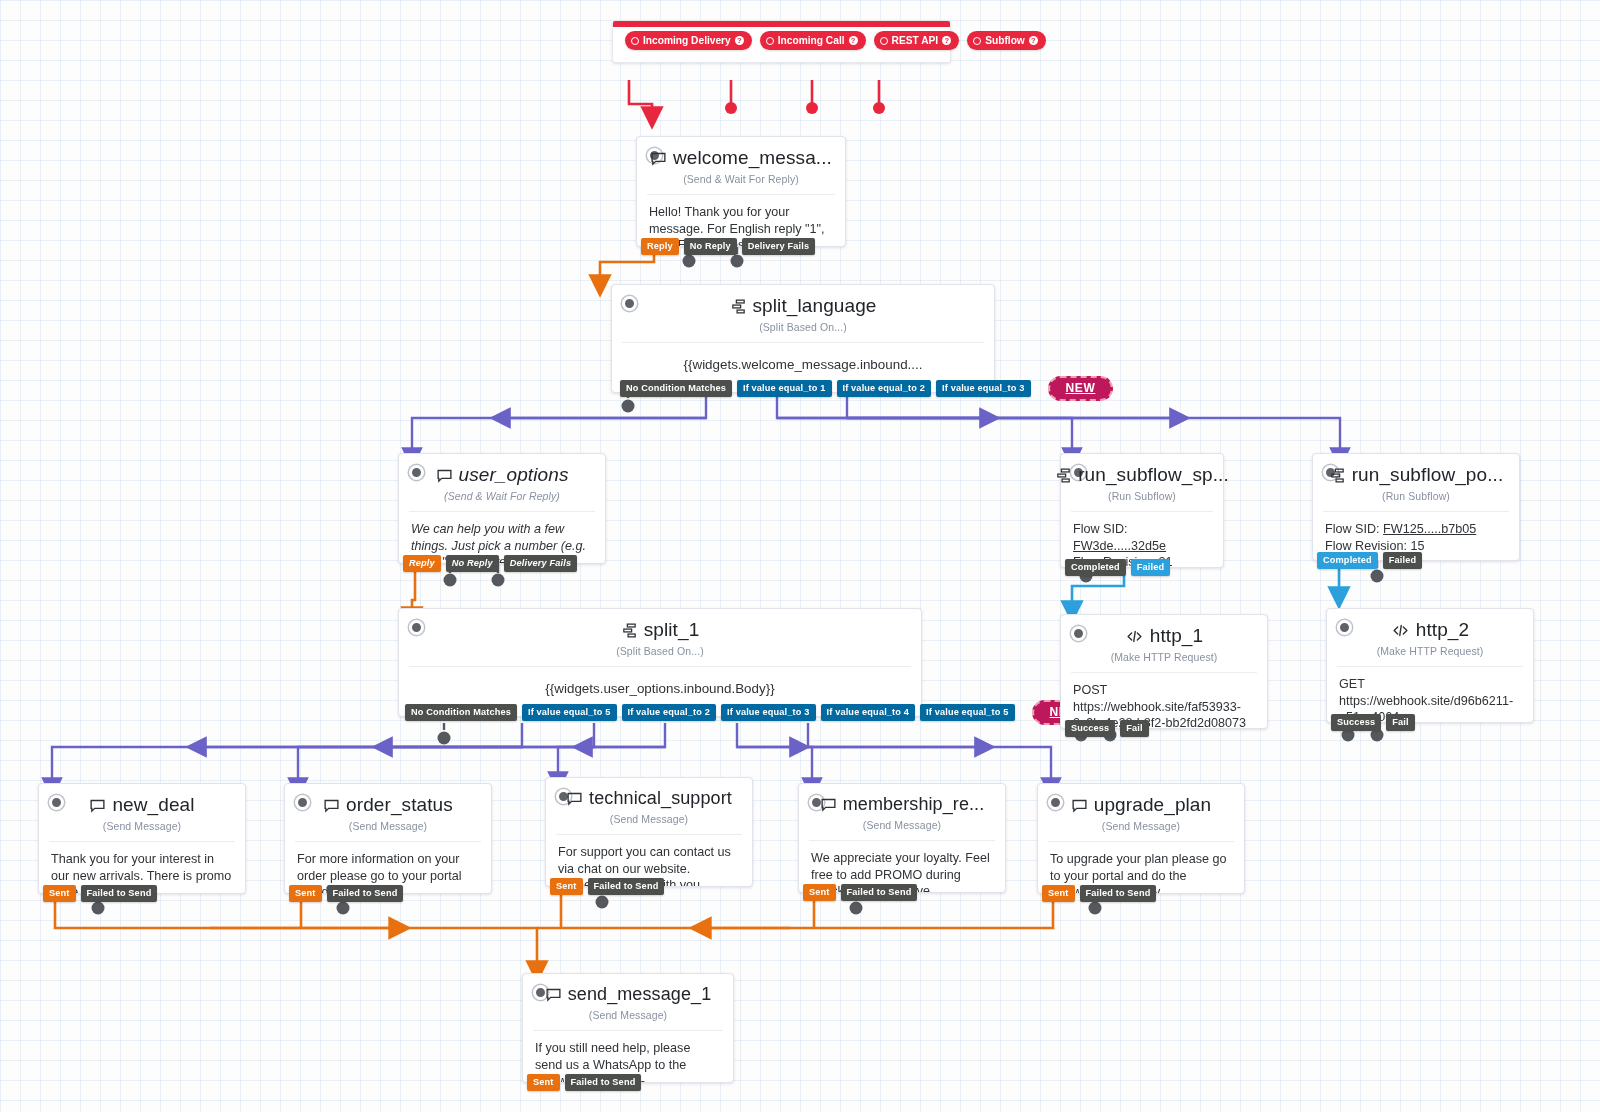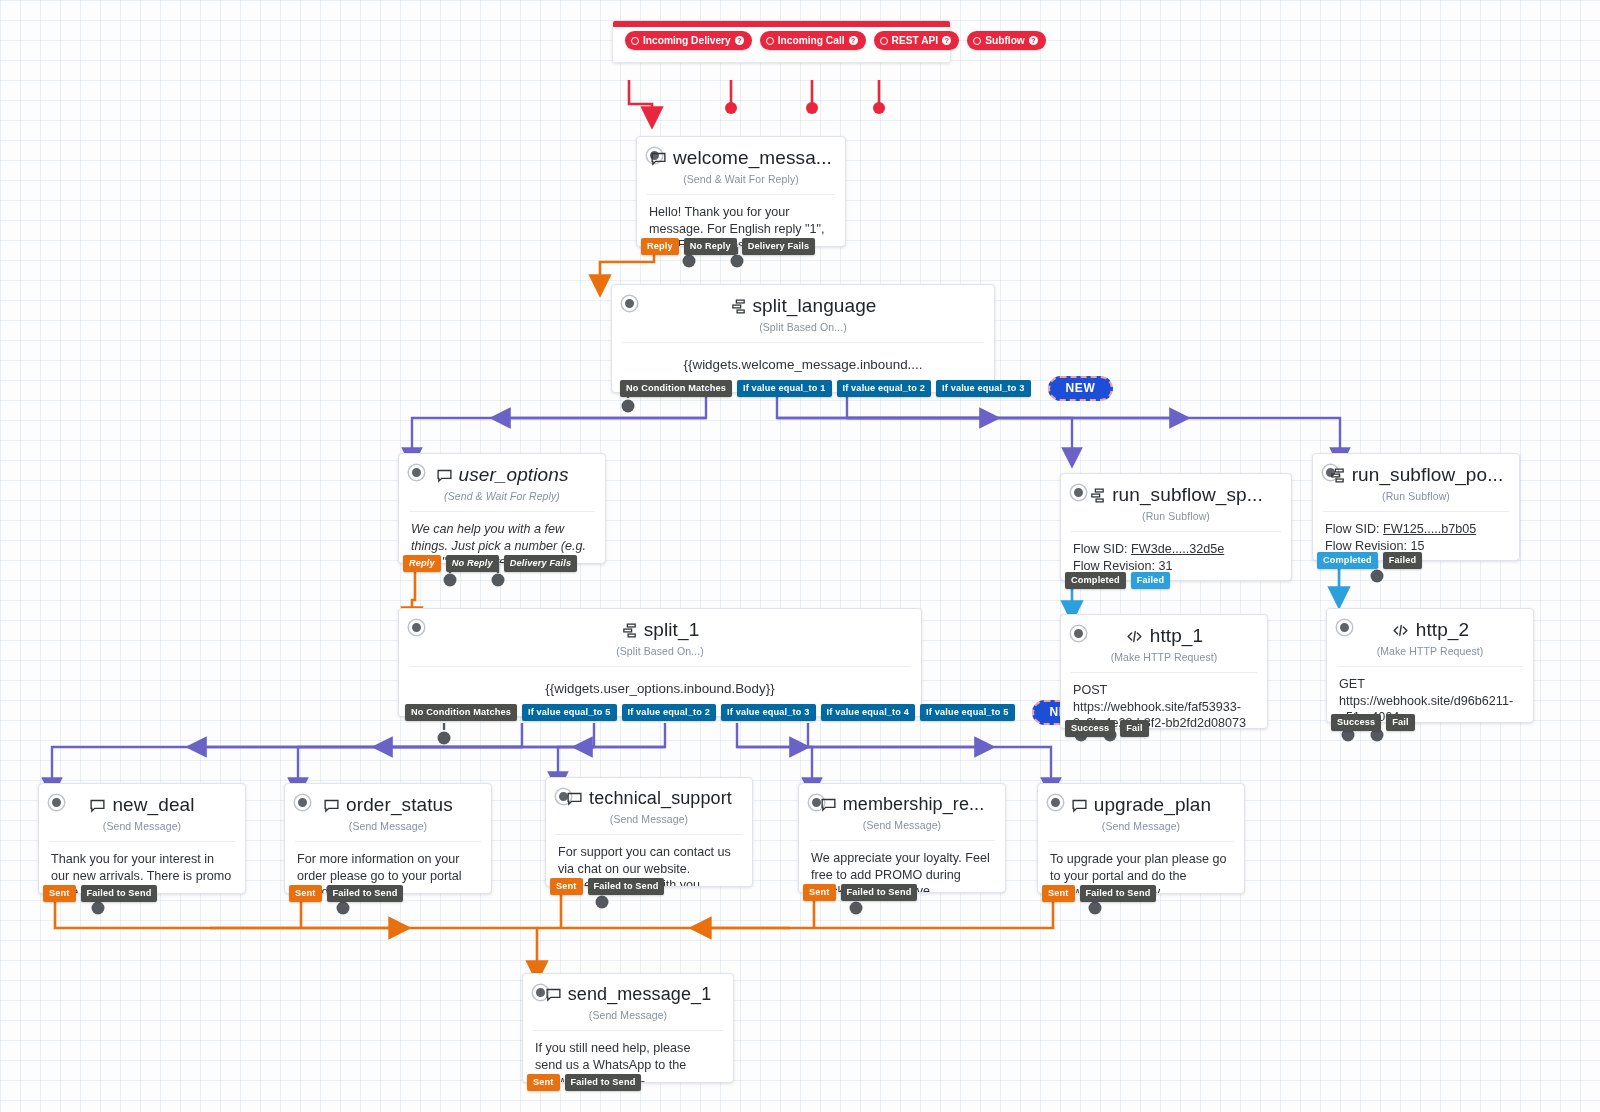--- a/index.html
+++ b/index.html
@@ -90,28 +90,29 @@
     line-height: 11px;
     font-weight: 600;
     letter-spacing: .15px;
     box-shadow: 0 1px 2px rgba(0,0,0,.18);
   }
   .pill.dark { background: #4d4f4c; }
   .pill.orange { background: #e8700f; }
   .pill.purple { background: #0369a1; }
   .pill.blue { background: #2ba0dd; }
   .pill.new {
-    background: #1d4ed8; color: #fff;
+    background: #be185d; color: #fff;
     font-size: 12px; font-weight: 700;
     padding: 5px 16px;
     border-radius: 14px;
     border: 2px dashed #f3a0ac;
     letter-spacing: .6px;
     margin-left: 12px;
     box-shadow: none;
+    text-decoration: underline;
   }
 
   
   #trigger {
     position: absolute;
     left: 612px; top: 20px; width: 337px;
     background: #fff;
     border: 1px solid #e6e8ec;
     border-radius: 3px;
     box-shadow: 0 1px 3px rgba(30,40,60,0.13);
@@ -334,21 +335,21 @@
   <div class="subtitle">(Send &amp; Wait For Reply)</div>
   <div class="divider"></div>
   <div class="body">We can help you with a few things. Just pick a number (e.g. reply "3") and we will</div>
   <div class="pills">
     <span class="pill orange">Reply</span>
     <span class="pill dark">No Reply</span>
     <span class="pill dark">Delivery Fails</span>
   </div>
 </div>
 
-<div class="node" style="left:1060px; top:473px; width:232px;">
+<div class="node" style="left:1060px; top:453px; width:164px;">
   <div class="dot-left"></div>
   <div class="title-row">
     <span class="wicon">
       <svg width="17" height="17" viewBox="0 0 24 24" fill="none" stroke="#2f3337" stroke-width="1.8">
         <rect x="9" y="3" width="11" height="4"></rect>
           <rect x="4" y="10" width="11" height="4"></rect>
           <rect x="10" y="17" width="10" height="4"></rect>
       </svg>
     </span>
     <span class="title">run_subflow_sp...</span>

